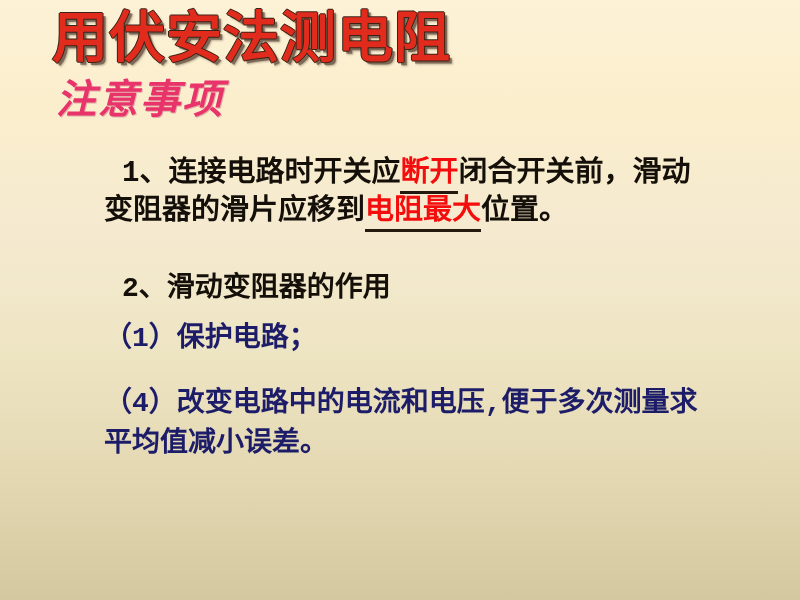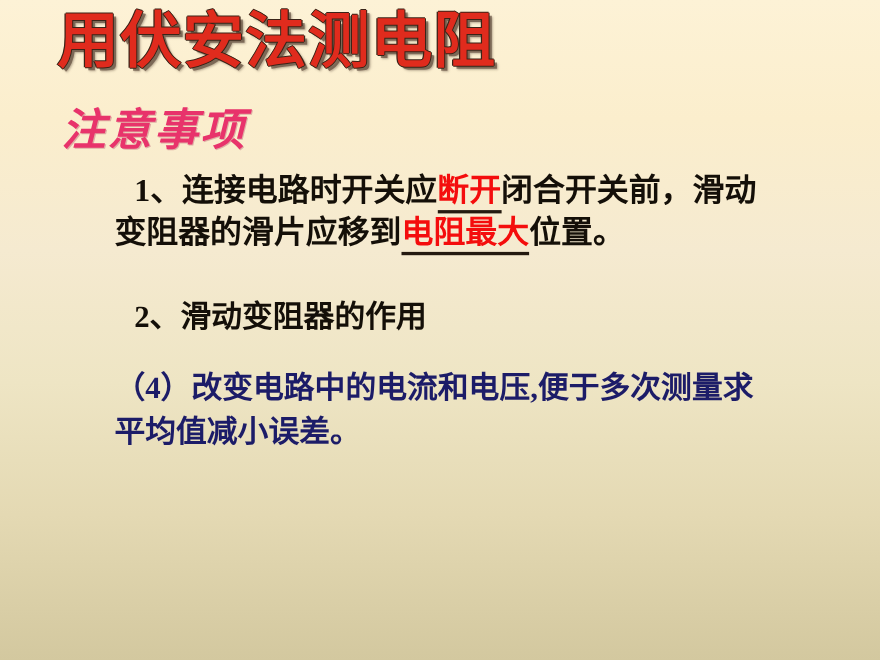--- a/index.html
+++ b/index.html
@@ -52,21 +52,21 @@
        0px 1px 0px #3a2418,
        0px -1px 0px #3a2418,
        3px 3px 0px rgba(70,48,34,0.55),
        4px 4px 2px rgba(70,48,34,0.35);
   }
 
   
   #subtitle-block {
     position: absolute;
     left: 56px;
-    top: 96px;
+    top: 76px;
   }
   #slide-subtitle {
     font-family: "DejaVu Serif", "Liberation Serif", serif;
     font-size: 40px;
     line-height: 1.15;
     font-weight: 700;
     font-style: italic;
     color: #e8336b;
     letter-spacing: 2px;
     text-shadow: 1px 1px 0 rgba(160,30,70,0.30);
@@ -74,21 +74,21 @@
 
   
   #body-block {
     position: absolute;
     left: 0;
     top: 155px;
     width: 800px;
   }
 
   .para {
-    font-family: Liberation Serif, serif;
+    font-family: Liberation Mono, monospace;
     font-weight: 700;
     font-size: 29px;
     line-height: 38px;
     letter-spacing: 0px;
     padding: 0 88px 0 104px;
     margin: 0;
   }
 
   .para.black  { color: #140f08; }
   .para.navy   { color: #1c1c68; }
@@ -120,18 +120,19 @@
   <div id="subtitle-block">
     <div id="slide-subtitle">注意事项</div>
   </div>
 
   <div id="body-block">
 
     <p class="para black indent" id="p-item1"><span>1、连接电路时开关应</span><span class="hl-red underline-dark">断开</span><span>闭合开关前，滑</span><span>动变阻器的滑片应移到</span><span class="hl-red underline-dark">电阻最大</span><span>位置。</span></p>
 
     <p class="para black indent" id="p-item2">2、滑动变阻器的作用</p>
 
+    <p class="para navy" id="p-sub1">（1）保护电路；</p>
 
     <p class="para navy" id="p-sub2">（4）改变电路中的电流和电压,便于多次测量求平均值减小误差。</p>
 
   </div>
 
 </div>
 
 </body></html>

